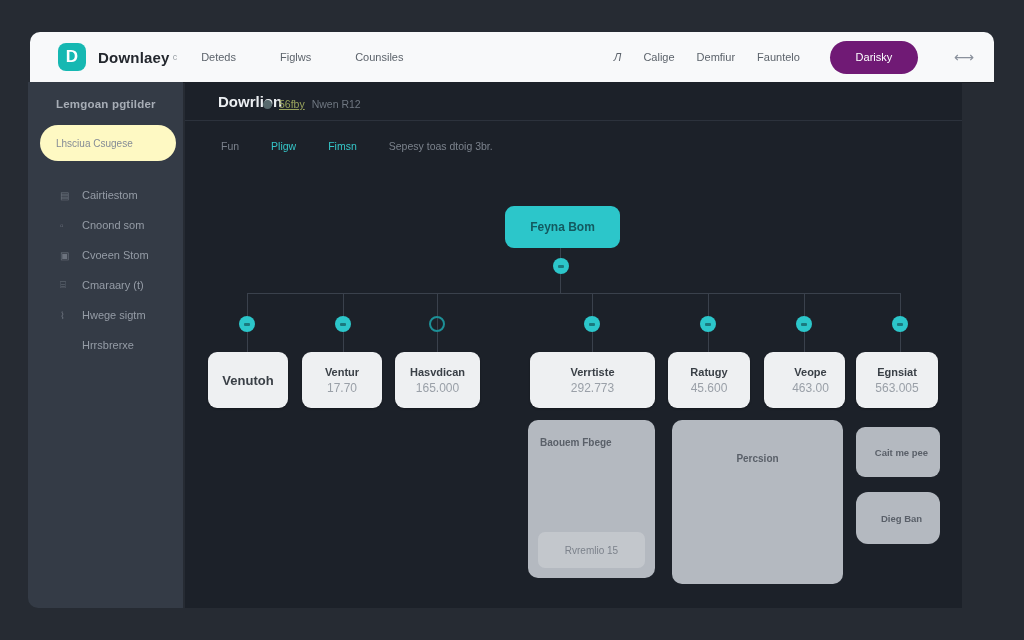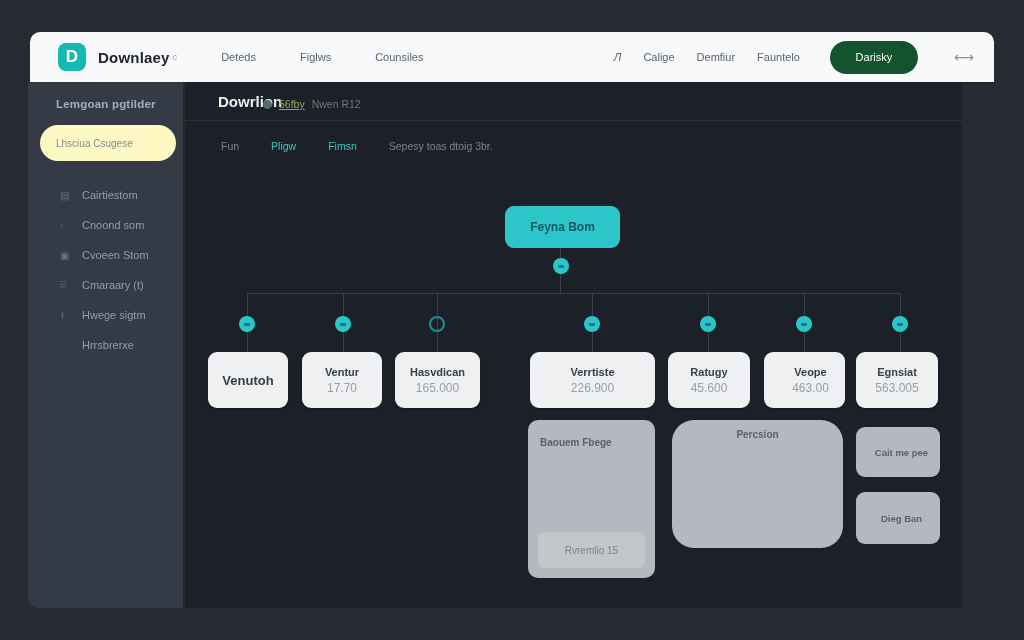--- a/index.html
+++ b/index.html
@@ -8,27 +8,27 @@
   .stage { position:absolute; inset:0; width:1024px; height:640px; }
 
   
   .navbar { position:absolute; left:30px; top:32px; width:964px; height:50px;
     background:#f8f9fa; border-radius:10px 10px 0 0; display:flex; align-items:center;
     padding:0 20px 0 28px; box-shadow:0 1px 0 rgba(0,0,0,.25); }
   .logo { width:28px; height:28px; border-radius:8px; background:#16b8b2; color:#fff;
     font-weight:bold; font-size:17px; display:flex; align-items:center; justify-content:center; }
   .brand { margin-left:12px; font-size:15px; font-weight:bold; color:#23272d; letter-spacing:.2px; }
   .brand-suffix { font-size:9px; color:#9aa0a6; margin-left:3px; }
-  .nav-links { display:flex; gap:44px; margin-left:44px; }
+  .nav-links { display:flex; gap:44px; margin-left:24px; }
   .nav-link { font-size:11px; color:#5c636b; cursor:pointer; }
   .nav-spacer { flex:1; }
   .nav-right { display:flex; align-items:center; gap:22px; }
   .tools-icon { font-size:11px; color:#5c636b; font-style:italic; }
   .cta { margin-left:8px; min-width:88px; height:33px; border:none; border-radius:17px;
-    background:#14532d; color:#fdffff; font-size:11px; padding:0 18px; cursor:pointer;
+    background:#701a75; color:#fdffff; font-size:11px; padding:0 18px; cursor:pointer;
     font-family:"Liberation Sans",sans-serif; }
   .resize-icon { font-size:14px; color:#8a919c; margin-left:14px; cursor:pointer; }
 
   
   .sidebar { position:absolute; left:28px; top:82px; width:155px; height:526px;
     background:#343b46; border-radius:0 0 0 10px; }
   .sidebar-title { position:absolute; left:28px; top:16px; font-size:11.5px; font-weight:bold;
     color:#a7adb6; letter-spacing:.2px; white-space:nowrap; }
   .sidebar-search { position:absolute; left:12px; top:43px; width:136px; height:36px;
     background:#fef9c3; border-radius:18px; display:flex; align-items:center;
@@ -68,29 +68,29 @@
     cursor:pointer; box-shadow:0 1px 2px rgba(0,0,0,.3); }
   .node .t { font-size:11px; font-weight:bold; color:#3a4047; white-space:nowrap; }
   .node .v { font-size:12px; color:#9aa0a8; white-space:nowrap; }
   .node .v:empty { display:none; }
   .node.big .t { font-size:13px; }
 
   
   .panel { position:absolute; background:#b4b9c0; border-radius:10px; cursor:pointer; }
   .panel .p-title { font-size:10px; font-weight:bold; color:#5a6069; }
   .panel-left { left:343px; top:338px; width:127px; height:158px; padding:12px; }
-  .panel-center { left:487px; top:338px; width:171px; height:128px; padding:4px; text-align:center;border-radius:22px; }
+  .panel-center { left:487px; top:338px; width:171px; height:164px; padding:28px; text-align:center; }
   .panel-inner { position:absolute; left:10px; top:112px; width:107px; height:36px;
     background:#c3c7cc; border-radius:7px; display:flex; align-items:center; justify-content:center; }
   .panel-inner span { font-size:10px; color:#7c828b; }
   .panel-small { width:84px; background:#b4b9c0; display:flex; align-items:center;
     justify-content:center; border-radius:9px; }
   .panel-small span { font-size:9.5px; font-weight:bold; color:#5a6069; white-space:nowrap;margin-left:7px; }
   .ps-top { left:671px; top:345px; height:50px; }
-  .ps-bottom { left:671px; top:410px; height:52px; }
+  .ps-bottom { left:671px; top:410px; height:52px;border-radius:12px; }
 </style>
 </head>
 <body>
 
 <div class="stage">
 
   <div class="navbar">
     <div class="logo">D</div>
     <span class="brand">Downlaey</span>
     <span class="brand-suffix">c</span>
@@ -185,21 +185,21 @@
     <div class="node" style="left:117px; width:80px;">
       <span class="t">Ventur</span>
       <span class="v">17.70</span>
     </div>
     <div class="node" style="left:210px; width:85px;">
       <span class="t">Hasvdican</span>
       <span class="v">165.000</span>
     </div>
     <div class="node" style="left:345px; width:125px;">
       <span class="t">Verrtiste</span>
-      <span class="v">226.900</span>
+      <span class="v">292.773</span>
     </div>
     <div class="node" style="left:483px; width:82px;">
       <span class="t">Ratugy</span>
       <span class="v">45.600</span>
     </div>
     <div class="node" style="left:579px; width:81px;padding-left:12px;">
       <span class="t">Veope</span>
       <span class="v">463.00</span>
     </div>
     <div class="node" style="left:671px; width:82px;">

